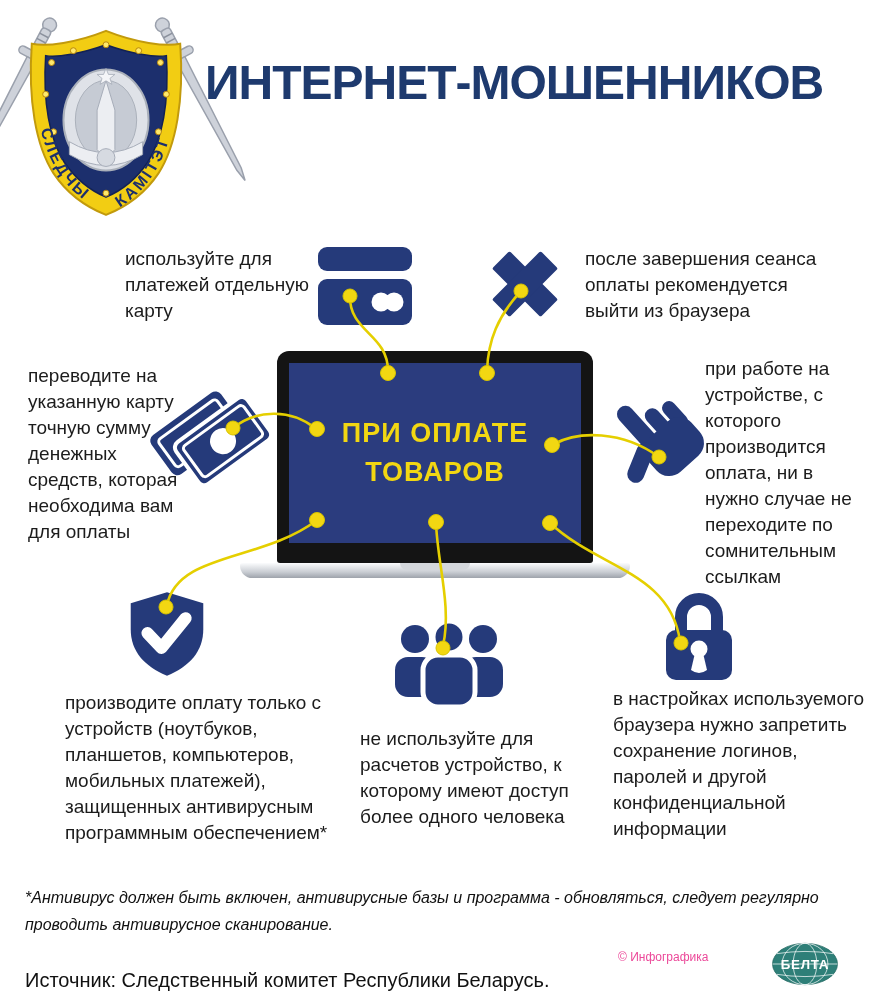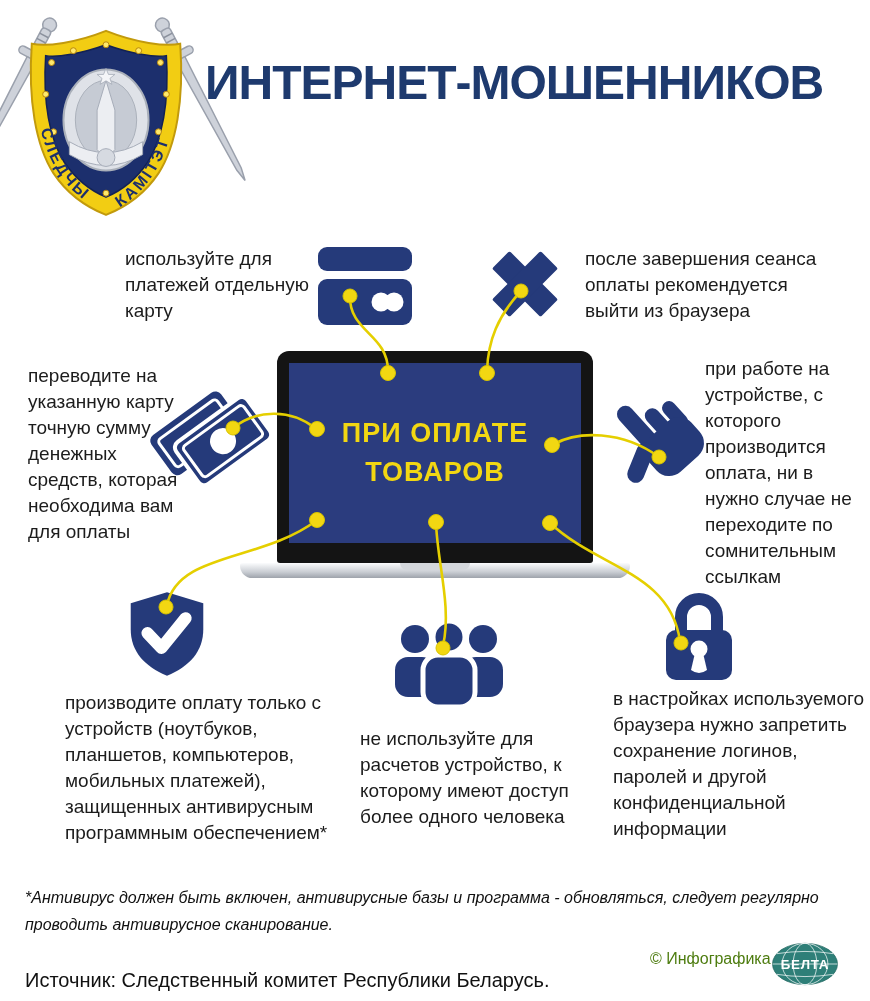--- a/index.html
+++ b/index.html
@@ -63,21 +63,21 @@
   
   .overlay{left:0;top:0;z-index:3;pointer-events:none;}
   .overlay path{stroke:var(--line-yellow);stroke-width:2.6;fill:none;}
   .overlay circle{fill:var(--yellow);stroke:#d8c400;stroke-width:1;}
   
   .footnote{
     left:25px;top:884px;width:812px;font-size:16px;line-height:27px;
     font-style:italic;color:#111;
   }
   .source{left:25px;top:950px;font-size:20px;color:#111;margin-top:19px;}
-  .copyright{left:618px;top:950px;font-size:16px;color:#4d7c0f;margin-left:32px;}
+  .copyright{left:618px;top:950px;font-size:12px;color:#ec4899;}
   .belta{left:771px;top:941px;}
 </style>
 </head>
 <body>
 
 <div class="page">
 
   <div class="abs" style="left:12px;top:10px;width:188px;height:212px;z-index:2;">
     <svg width="188" height="212" viewBox="0 0 190 212" style="overflow:visible">
 

